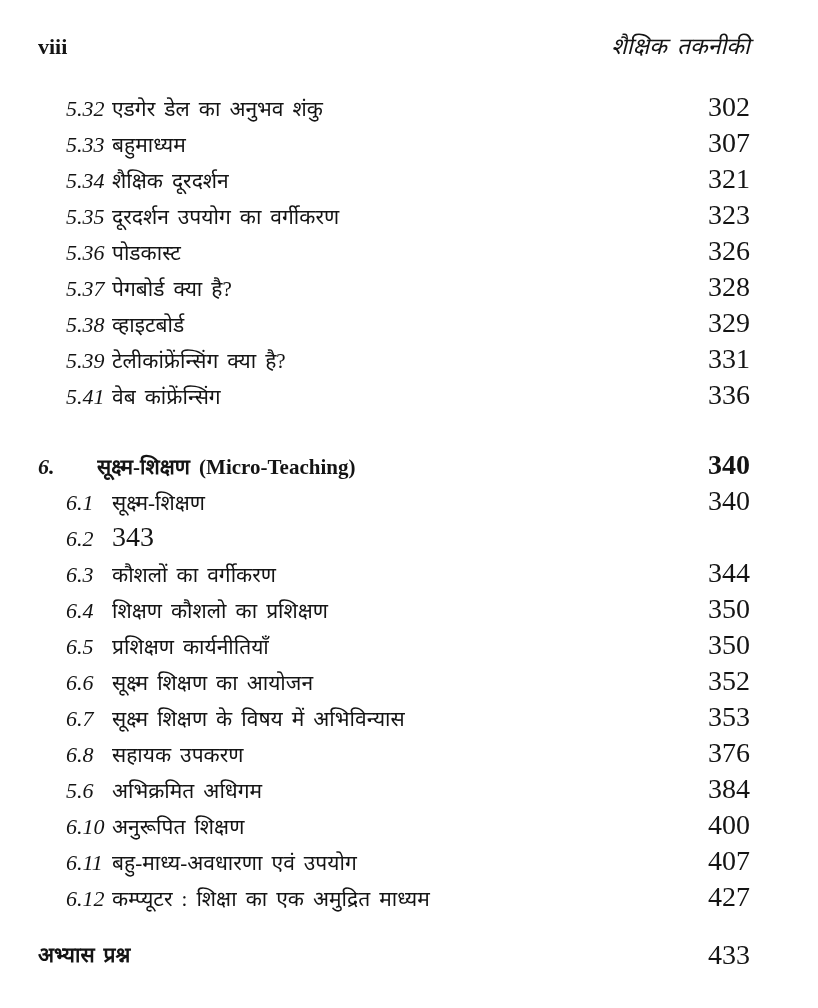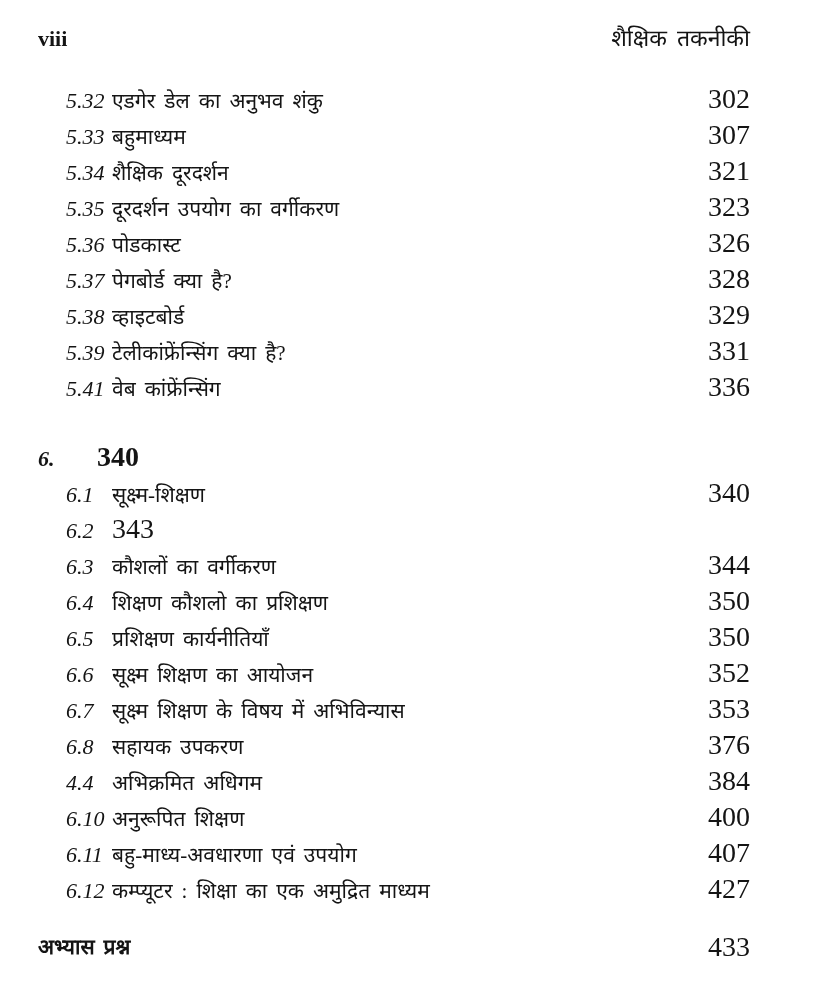--- a/index.html
+++ b/index.html
@@ -7,36 +7,37 @@
     padding: 0;
     background: #ffffff;
   }
   .page {
     position: relative;
     width: 818px;
     height: 1008px;
     background: #ffffff;
     color: #141414;
     box-sizing: border-box;
-    padding: 26px 68px 0 38px;
+    padding: 34px 68px 0 38px;
     font-family: "Liberation Serif", "DejaVu Serif", serif;
     overflow: hidden;
   }
   .running-header {
     display: flex;
     justify-content: space-between;
     align-items: baseline;
     margin-bottom: 30px;
   }
   .folio {
     font-weight: bold;
     font-size: 22px;
     line-height: 26px;
   }
   .running-title {
+    font-style: italic;
     font-size: 23px;
     line-height: 26px;
     word-spacing: 0.18em;
   }
   .toc-row {
     display: flex;
     align-items: baseline;
     line-height: 34px;
     font-size: 21px;
   }
@@ -136,20 +137,21 @@
 
 
       <div class="toc-row level-sub">
         <span class="num">5.41</span>
         <span class="title">वेब कांफ्रेंन्सिंग</span>
         <span class="page-num">336</span>
       </div>
 
       <div class="toc-row level-chapter">
         <span class="num">6.</span>
+        <span class="title">सूक्ष्म-शिक्षण (Micro-Teaching)</span>
         <span class="page-num">340</span>
       </div>
 
       <div class="toc-row level-sub">
         <span class="num">6.1</span>
         <span class="title">सूक्ष्म-शिक्षण</span>
         <span class="page-num">340</span>
       </div>
 
       <div class="toc-row level-sub">
@@ -187,21 +189,21 @@
         <span class="page-num">353</span>
       </div>
 
       <div class="toc-row level-sub">
         <span class="num">6.8</span>
         <span class="title">सहायक उपकरण</span>
         <span class="page-num">376</span>
       </div>
 
       <div class="toc-row level-sub">
-        <span class="num">4.4</span>
+        <span class="num">5.6</span>
         <span class="title">अभिक्रमित अधिगम</span>
         <span class="page-num">384</span>
       </div>
 
       <div class="toc-row level-sub">
         <span class="num">6.10</span>
         <span class="title">अनुरूपित शिक्षण</span>
         <span class="page-num">400</span>
       </div>
 

